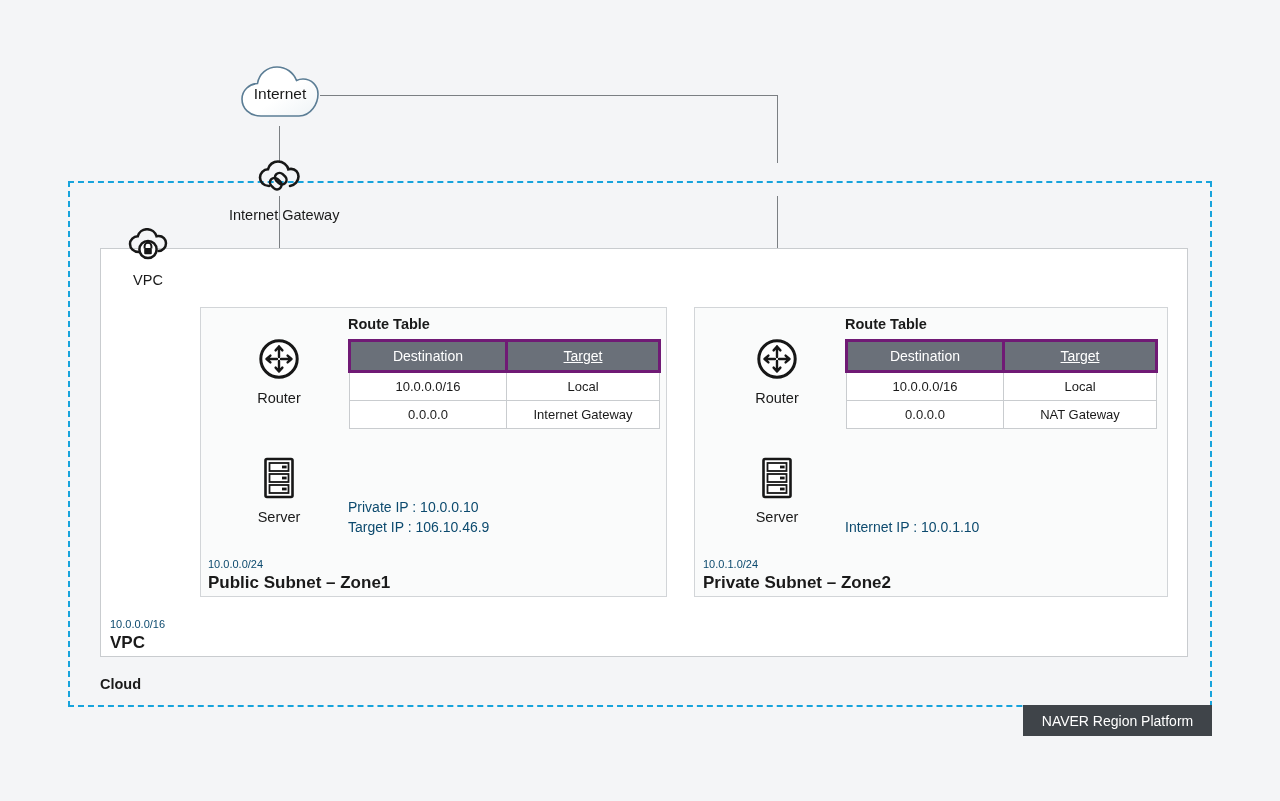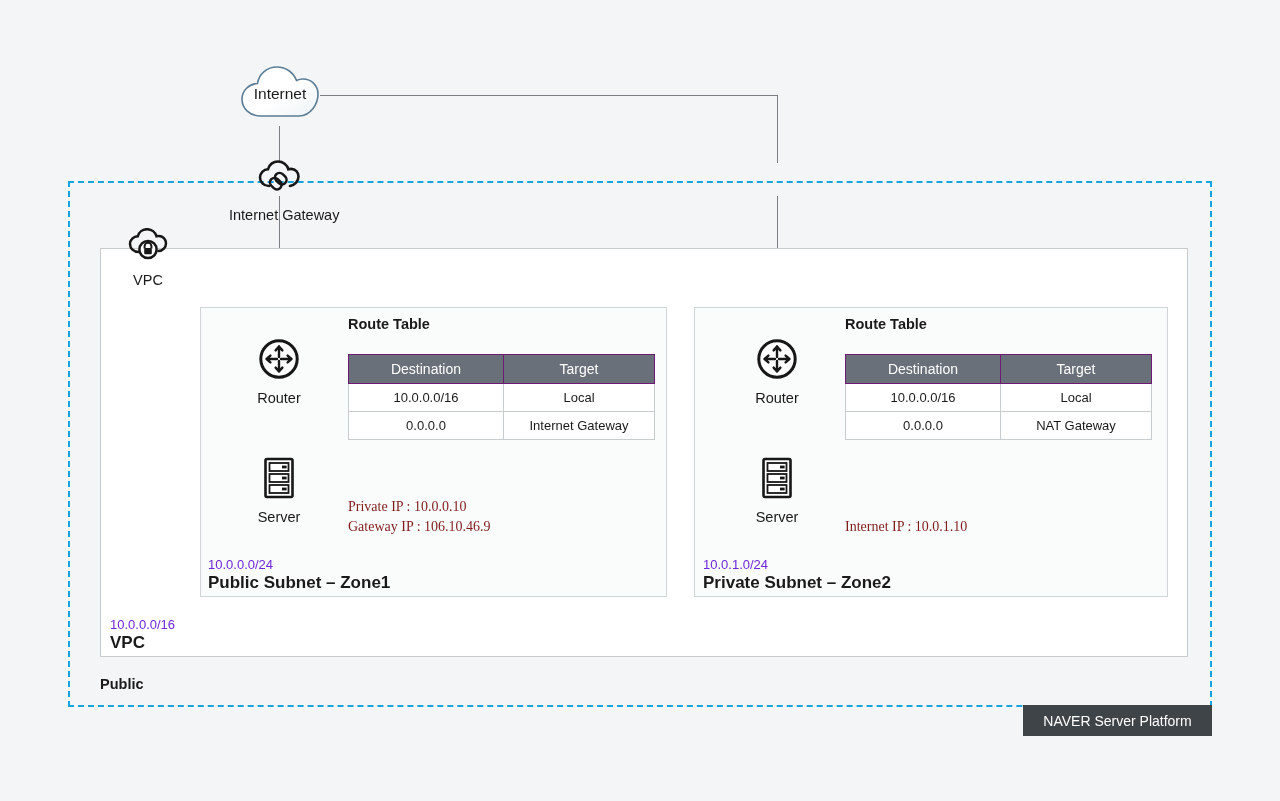--- a/index.html
+++ b/index.html
@@ -58,58 +58,57 @@
     text-align: center;
     white-space: nowrap;
   }
   .icon-wrap { text-align: center; }
 
   
   .rt-title {
     font-size: 14.5px;
     font-weight: bold;
     color: #1a1a1a;
-    margin-bottom: 22px;
+    margin-bottom: 7px;
   }
   table.route-table {
     border-collapse: collapse;
     font-size: 13px;
   }
   table.route-table th {
     background: #6a7079;
     color: #ffffff;
     font-weight: normal;
     font-size: 14px;
-    border: 1px solid #701a75;
+    border: 3px solid #701a75;
     padding: 6px 0;
     text-align: center;
   }
   table.route-table td {
     background: #ffffff;
     color: #1a1a1a;
     border: 1px solid #c9cccf;
     padding: 6px 0;
     text-align: center;
   }
   .col-dest   { width: 154px; }
-  .col-target { width: 150px; }
+  .col-target { width: 150px; text-decoration: underline; }
 
   
   .ip-text {
     font-size: 14px;
-    color: #7f1d1d;
+    color: #0c4a6e;
     line-height: 20px;
     white-space: nowrap;
-    font-family: Liberation Serif, serif;
   }
 
   
   .cidr {
-    font-size: 13px;
-    color: #6d28d9;
+    font-size: 11px;
+    color: #0c4a6e;
     line-height: 17px;
   }
   .box-name {
     font-size: 17px;
     font-weight: bold;
     color: #1a1a1a;
     line-height: 19px;
   }
   .region-name {
     font-size: 14.5px;
@@ -249,21 +248,21 @@
         <tr>
           <td>0.0.0.0</td>
           <td>Internet Gateway</td>
         </tr>
       </tbody>
     </table>
   </div>
 
   <div class="abs" style="left:348px; top:497px;">
     <div class="ip-text">Private IP : 10.0.0.10</div>
-    <div class="ip-text">Gateway IP : 106.10.46.9</div>
+    <div class="ip-text">Target IP : 106.10.46.9</div>
   </div>
 
   <div class="abs" style="left:208px; top:556px;">
     <div class="cidr">10.0.0.0/24</div>
     <div class="box-name">Public Subnet – Zone1</div>
   </div>
 
   <div class="abs icon-wrap" style="left:737px; top:338px; width:80px;">
     <svg width="42" height="42" viewBox="0 0 42 42">
       <circle cx="21" cy="21" r="18.2" fill="#ffffff" stroke="#171717" stroke-width="3"></circle>
@@ -317,17 +316,17 @@
   <div class="abs" style="left:703px; top:556px;">
     <div class="cidr">10.0.1.0/24</div>
     <div class="box-name">Private Subnet – Zone2</div>
   </div>
 
   <div class="abs" style="left:110px; top:616px;">
     <div class="cidr">10.0.0.0/16</div>
     <div class="box-name">VPC</div>
   </div>
 
-  <div class="abs region-name" style="left:100px; top:676px;">Public</div>
-
-  <div class="abs brand-badge">NAVER Server Platform</div>
+  <div class="abs region-name" style="left:100px; top:676px;">Cloud</div>
+
+  <div class="abs brand-badge">NAVER Region Platform</div>
 
 </div>
 
 </body></html>

